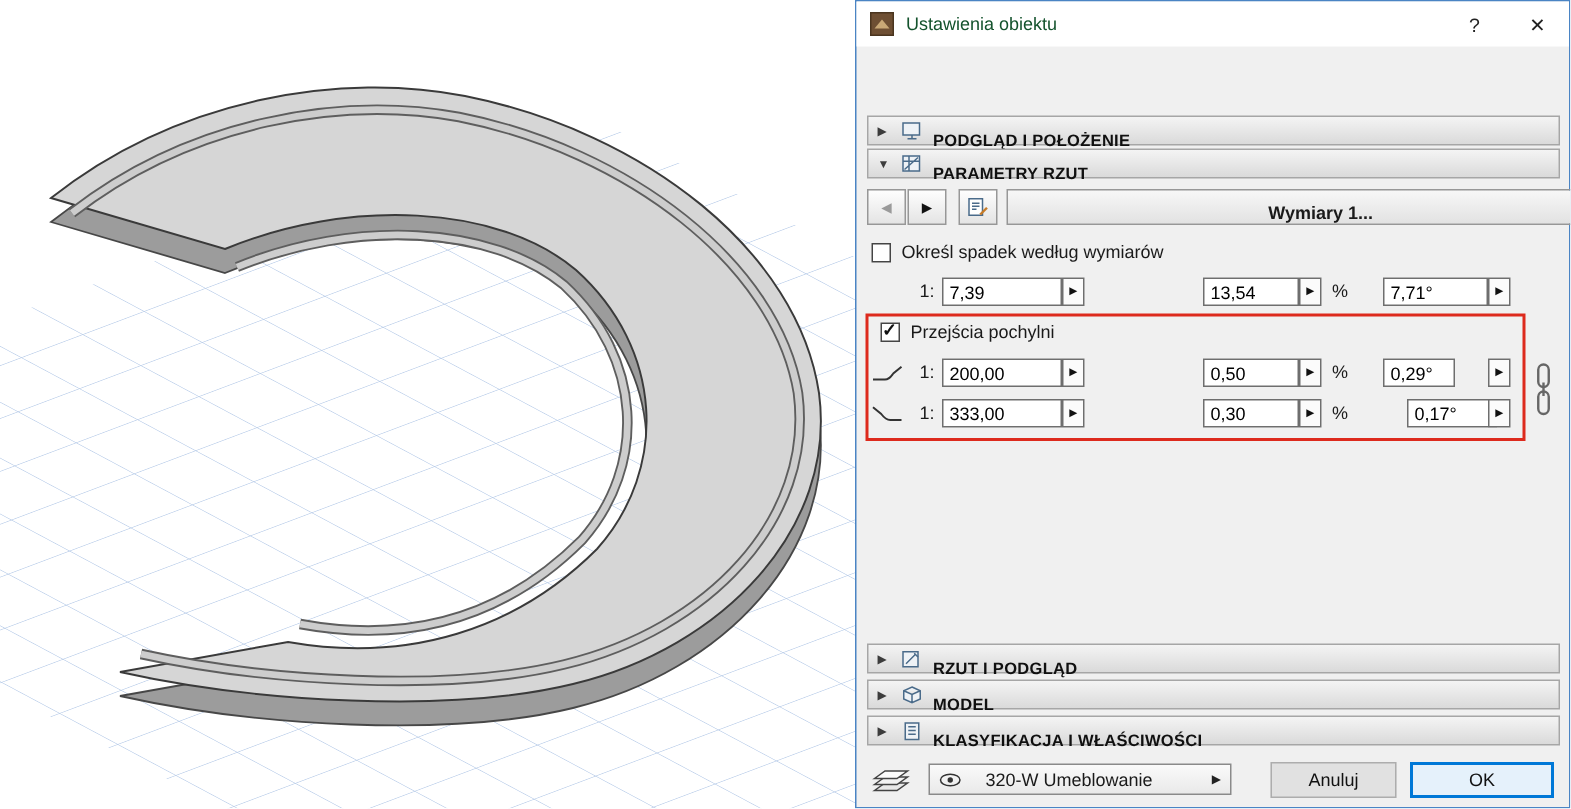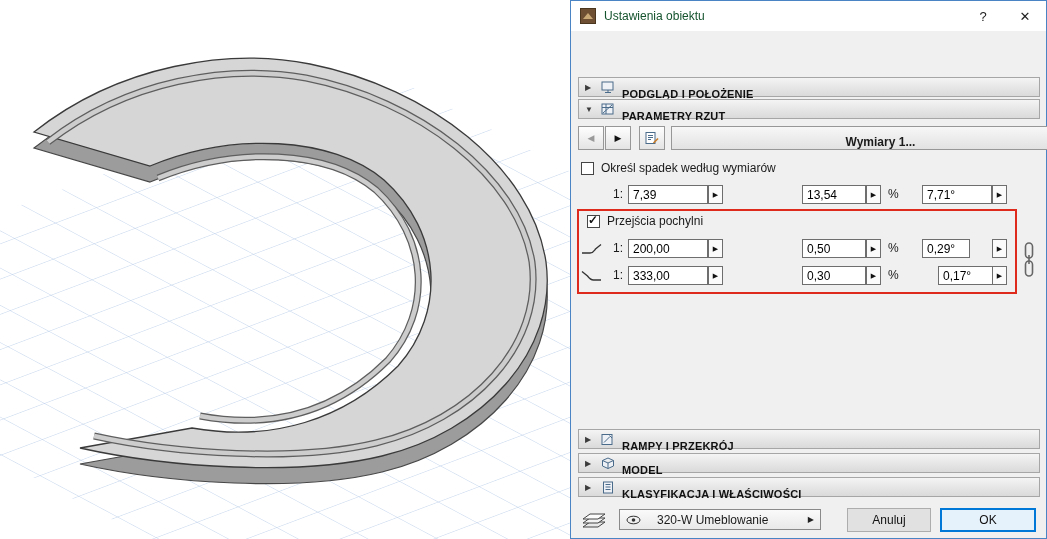--- a/index.html
+++ b/index.html
@@ -210,21 +210,21 @@
     </svg>
 
     <div class="sec" style="top:428px">
       <span class="tri">▶</span>
       <span class="sec-ic">
         <svg width="14" height="13">
             <rect x="1" y="1.5" width="10" height="10" fill="#eef2f6" stroke="#4a6b8a"></rect>
             <path d="M3 9.5 L9 3.5 M8.5 2.5 L11 5" stroke="#4a6b8a" fill="none"></path>
           </svg>
       </span>
-      <span class="label">RAMPY I PRZEKRÓJ</span>
+      <span class="label">RZUT I PODGLĄD</span>
     </div>
 
     <div class="sec" style="top:452px">
       <span class="tri">▶</span>
       <span class="sec-ic">
         <svg width="14" height="13">
             <path d="M7 1 L12.5 3.5 L12.5 9 L7 11.5 L1.5 9 L1.5 3.5 Z M1.5 3.5 L7 6 L12.5 3.5 M7 6 V11.5" fill="#eef2f6" stroke="#4a6b8a"></path>
           </svg>
       </span>
       <span class="label">MODEL</span>

